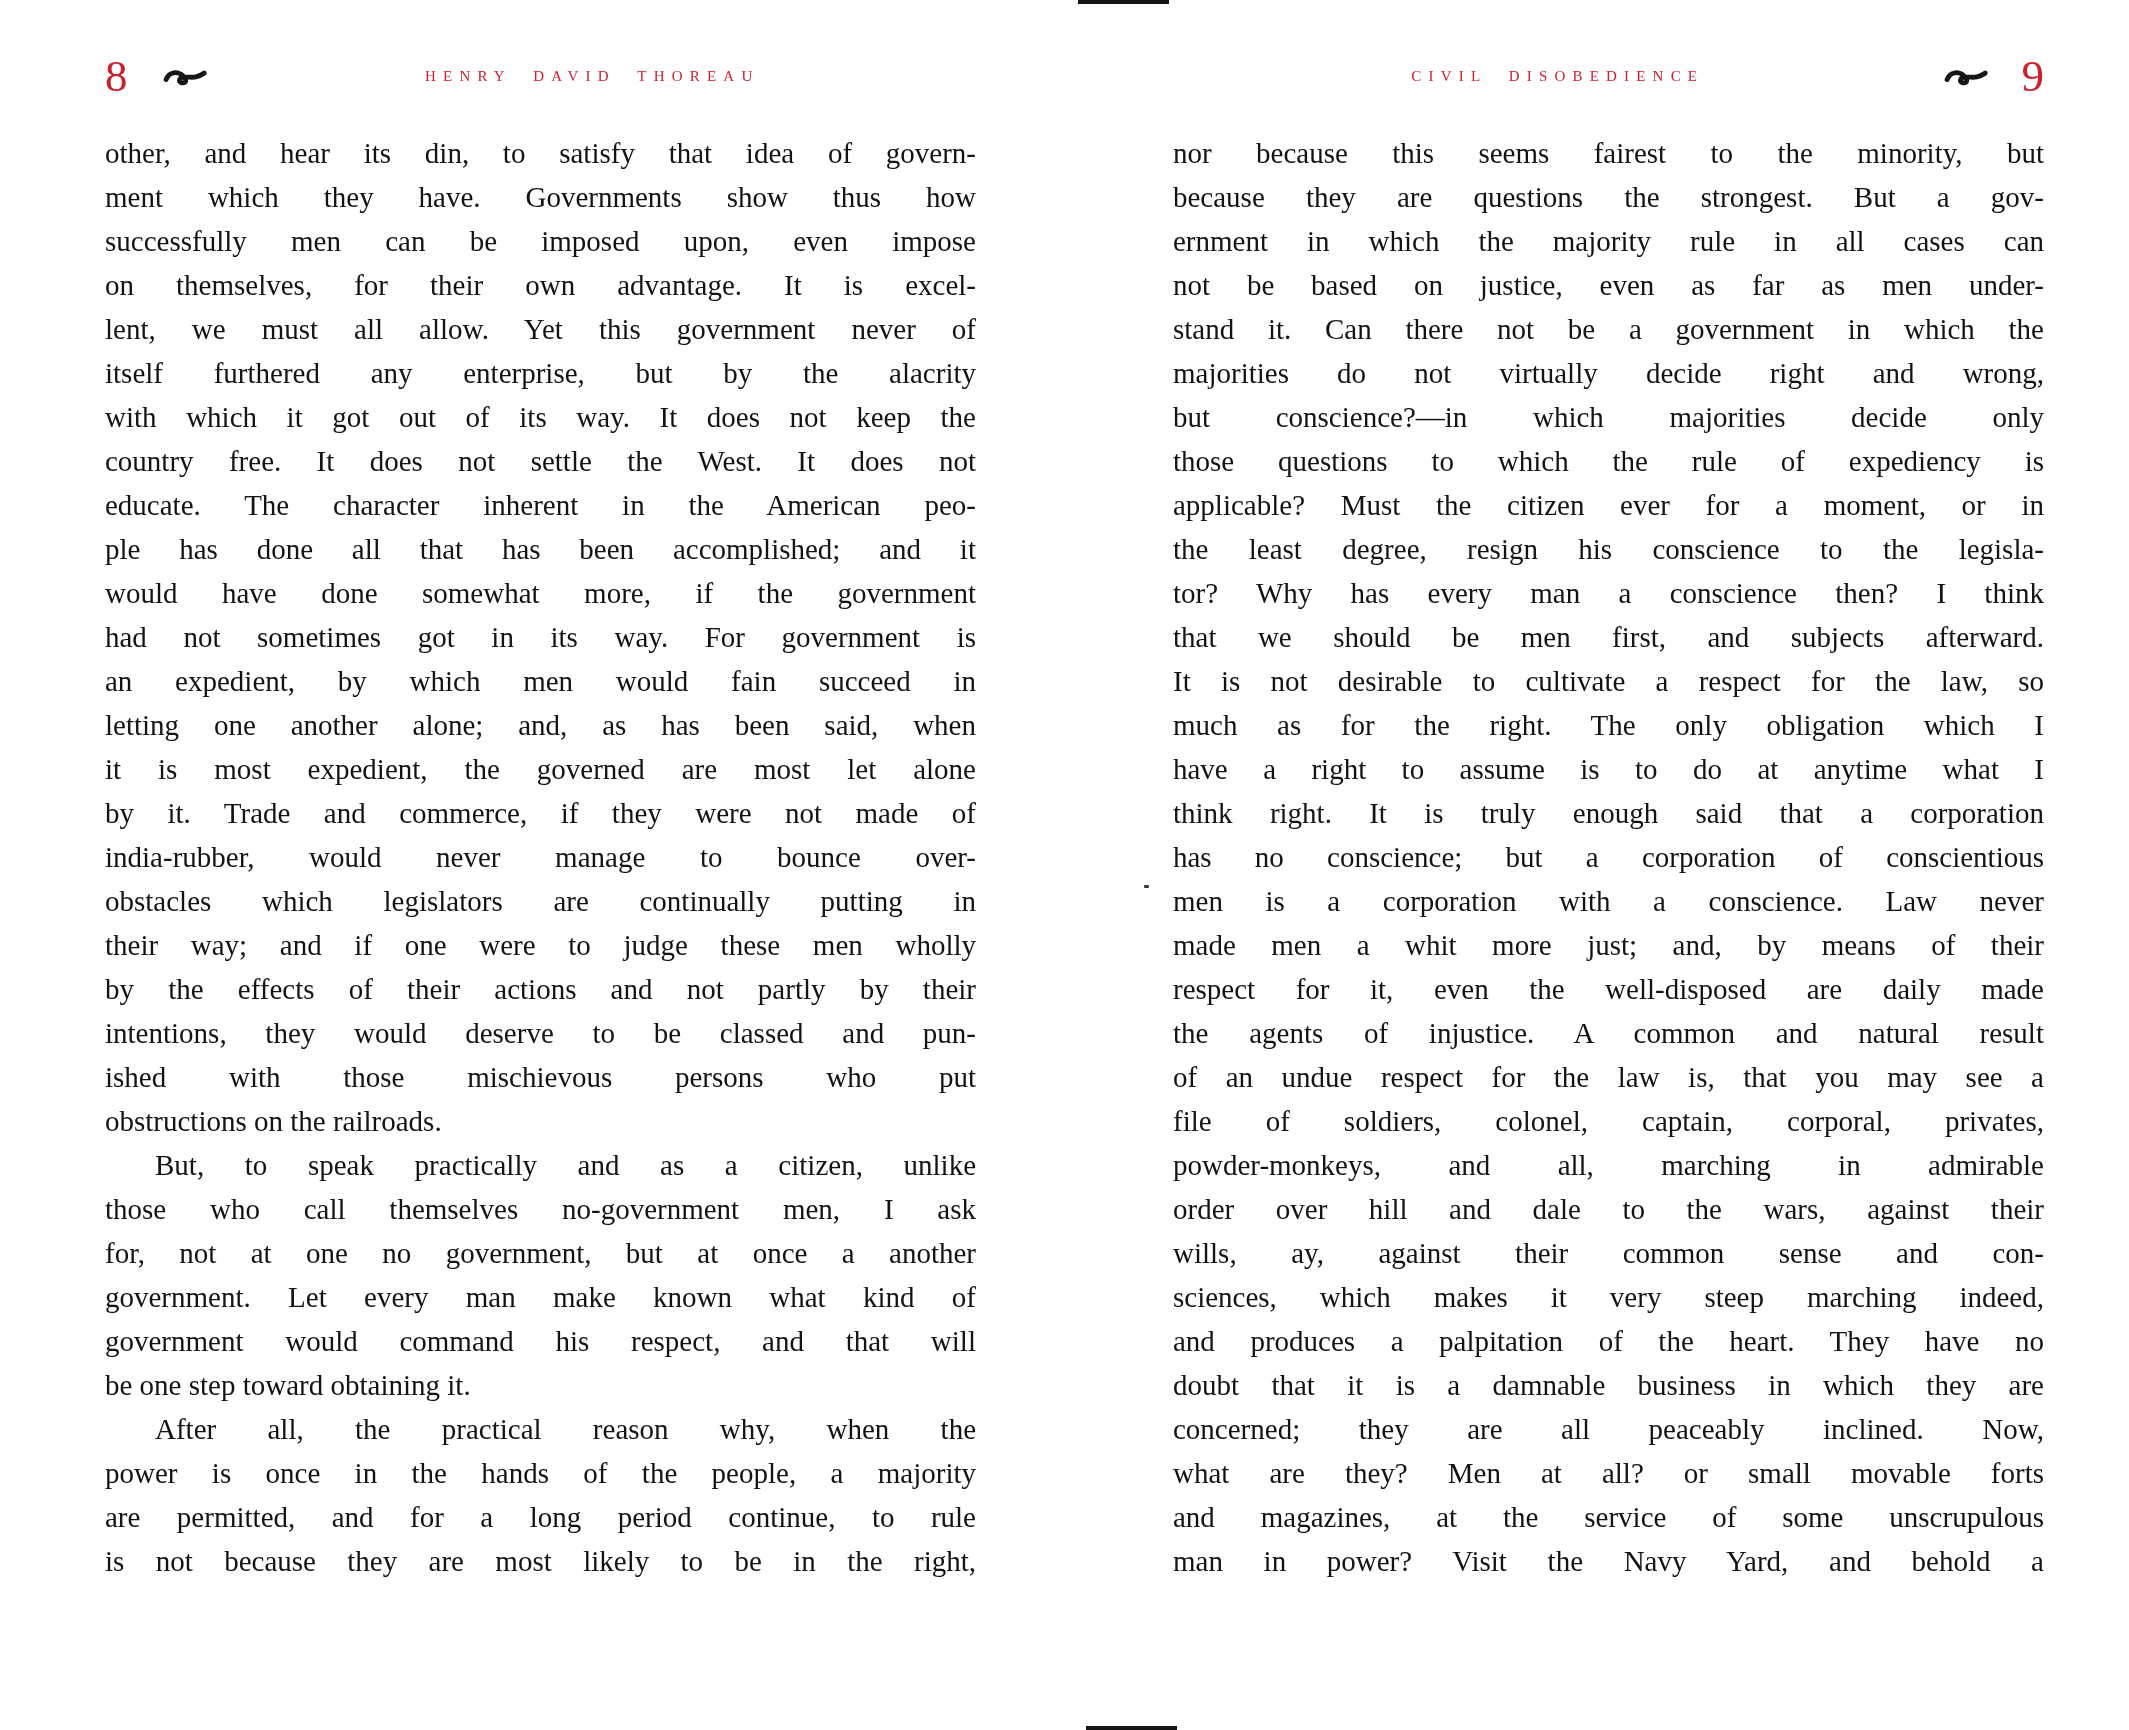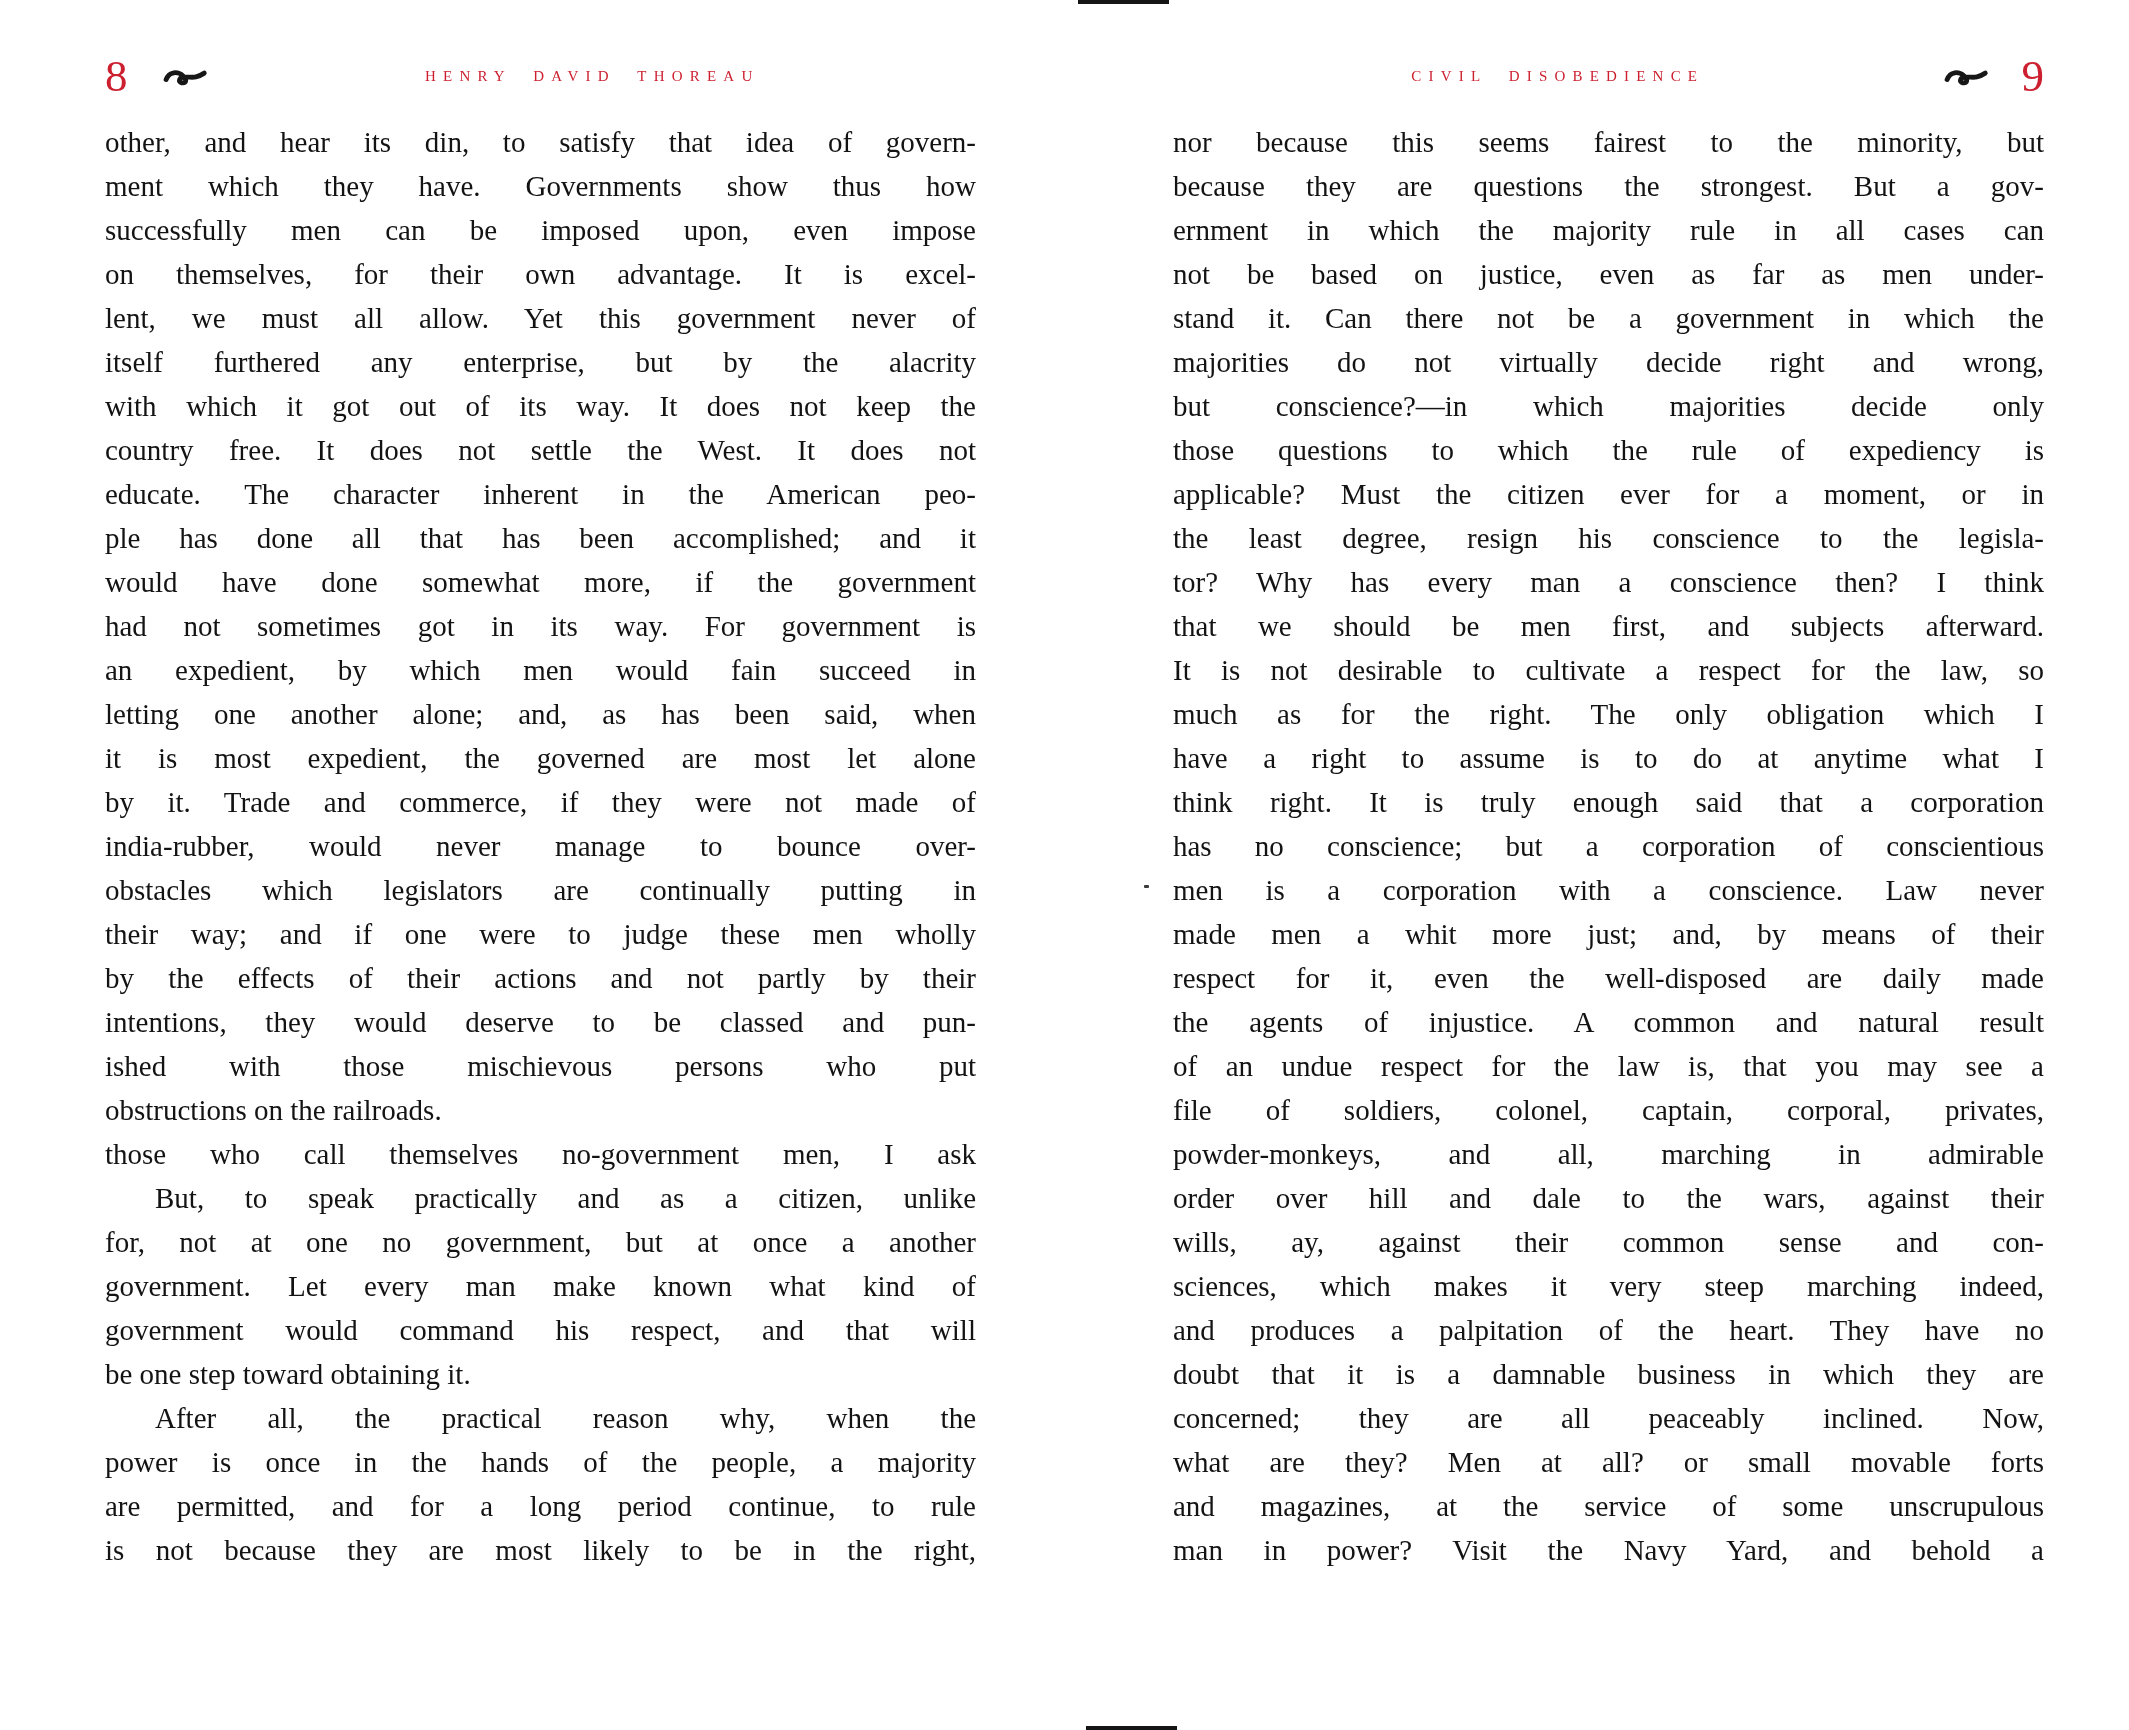--- a/index.html
+++ b/index.html
@@ -16,21 +16,21 @@
   .page-header.right{left:1173px;justify-content:space-between;}
 
   .page-number{font-size:45px;line-height:53px;color:var(--red);}
   .running-head{flex:1;text-align:center;font-size:15px;letter-spacing:7.2px;
                 word-spacing:11px;color:var(--red);white-space:nowrap;}
 
   .ornament{width:47px;height:22px;flex:0 0 auto;}
   .page-header.left .ornament{margin-left:34px;}
   .page-header.right .ornament{margin-right:32px;}
 
-  .text-column{position:absolute;top:120px;width:871px;color:#131313;}
+  .text-column{position:absolute;top:131px;width:871px;color:#131313;}
   .text-column.left{left:105px;}
   .text-column.right{left:1173px;}
 
   .line{font-size:29px;line-height:44px;text-align:justify;
         text-align-last:justify;white-space:normal;color:#131313;}
   .line.para-end{text-align-last:left;}
   .line.indent{text-indent:50px;}
 
   .margin-mark{position:absolute;left:1144px;top:885px;width:5px;height:2.8px;
                background:#3a3a3a;border-radius:1.1px;}
@@ -74,22 +74,22 @@
     <div class="line">letting one another alone; and, as has been said, when</div>
     <div class="line">it is most expedient, the governed are most let alone</div>
     <div class="line">by it. Trade and commerce, if they were not made of</div>
     <div class="line">india-rubber, would never manage to bounce over-</div>
     <div class="line">obstacles which legislators are continually putting in</div>
     <div class="line">their way; and if one were to judge these men wholly</div>
     <div class="line">by the effects of their actions and not partly by their</div>
     <div class="line">intentions, they would deserve to be classed and pun-</div>
     <div class="line">ished with those mischievous persons who put</div>
     <div class="line para-end">obstructions on the railroads.</div>
+    <div class="line indent">But, to speak practically and as a citizen, unlike</div>
     <div class="line">those who call themselves no-government men, I ask</div>
-    <div class="line indent">But, to speak practically and as a citizen, unlike</div>
     <div class="line">for, not at one no government, but at once a another</div>
     <div class="line">government. Let every man make known what kind of</div>
     <div class="line">government would command his respect, and that will</div>
     <div class="line para-end">be one step toward obtaining it.</div>
     <div class="line indent">After all, the practical reason why, when the</div>
     <div class="line">power is once in the hands of the people, a majority</div>
     <div class="line">are permitted, and for a long period continue, to rule</div>
     <div class="line">is not because they are most likely to be in the right,</div>
   </div>
 

